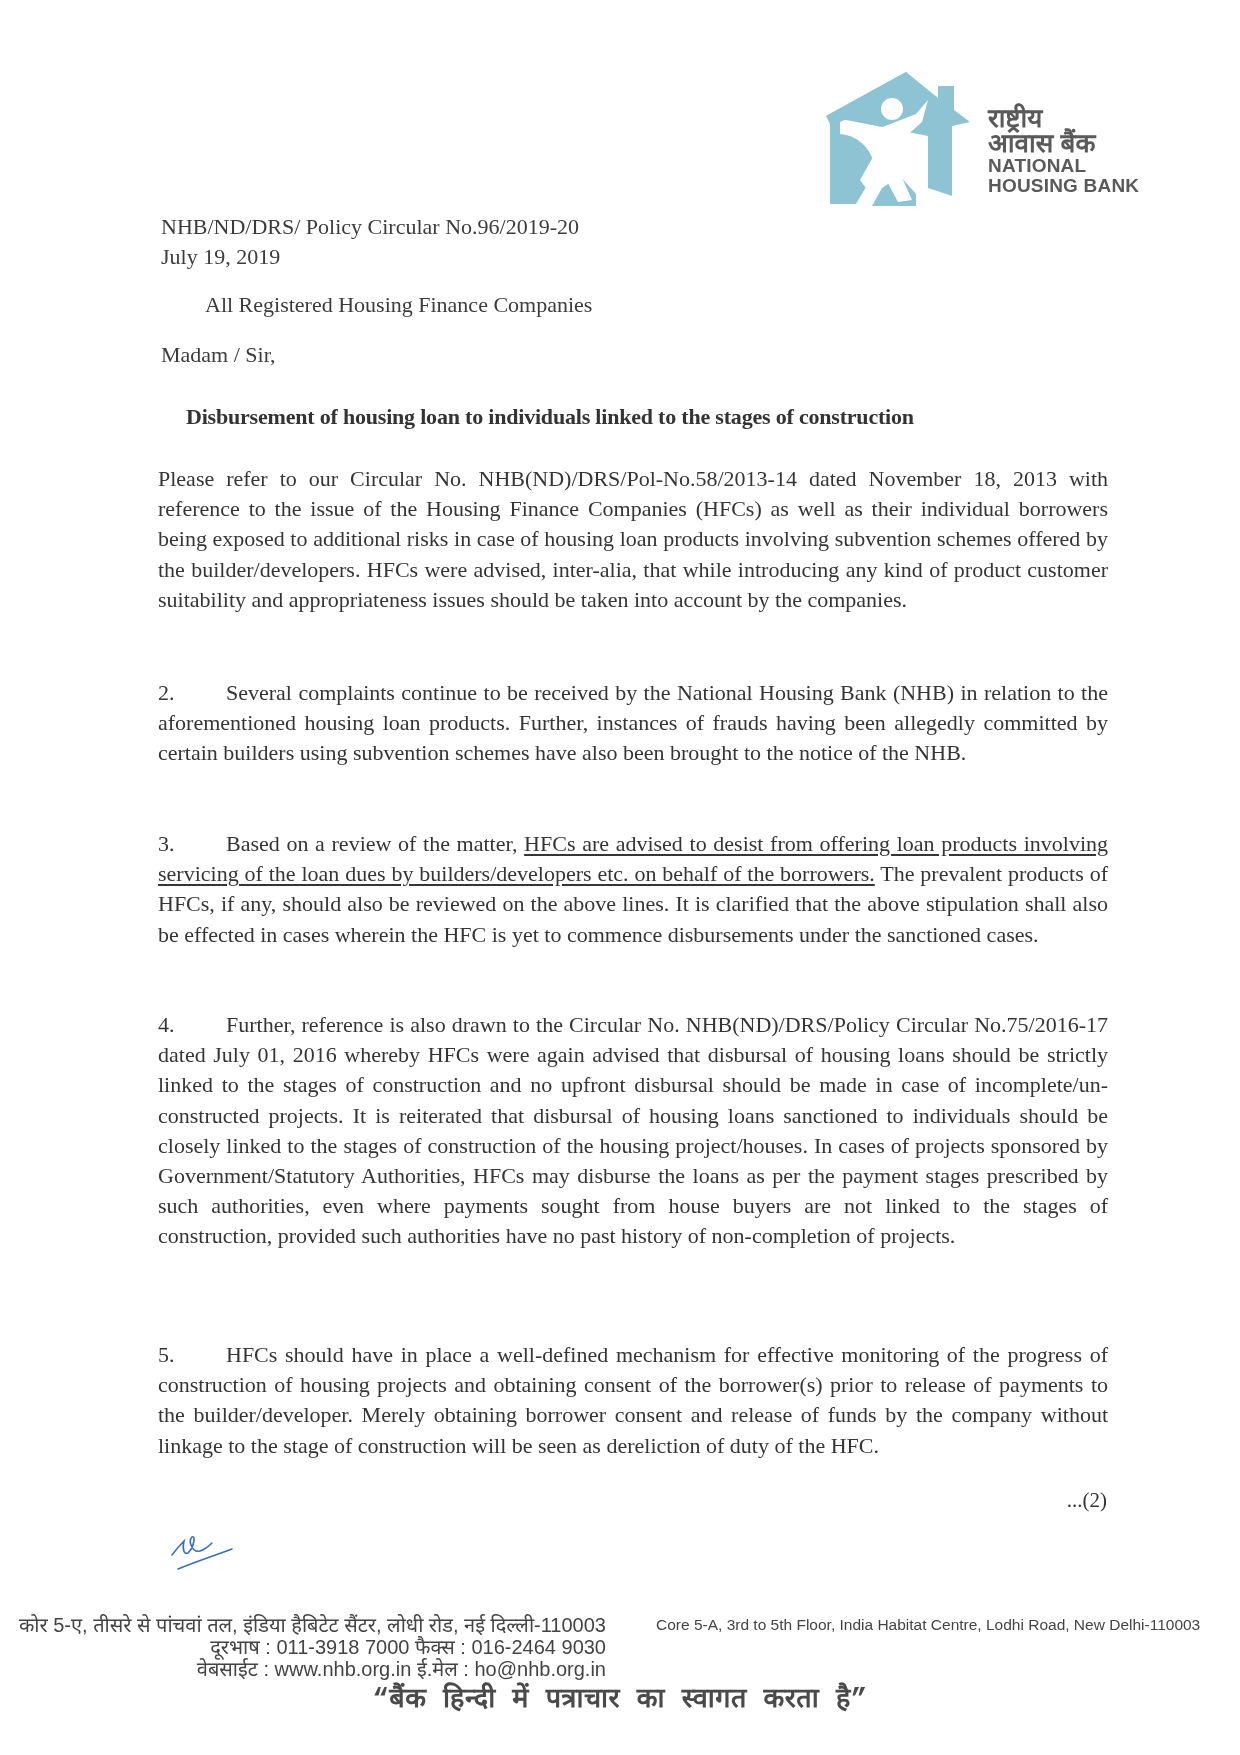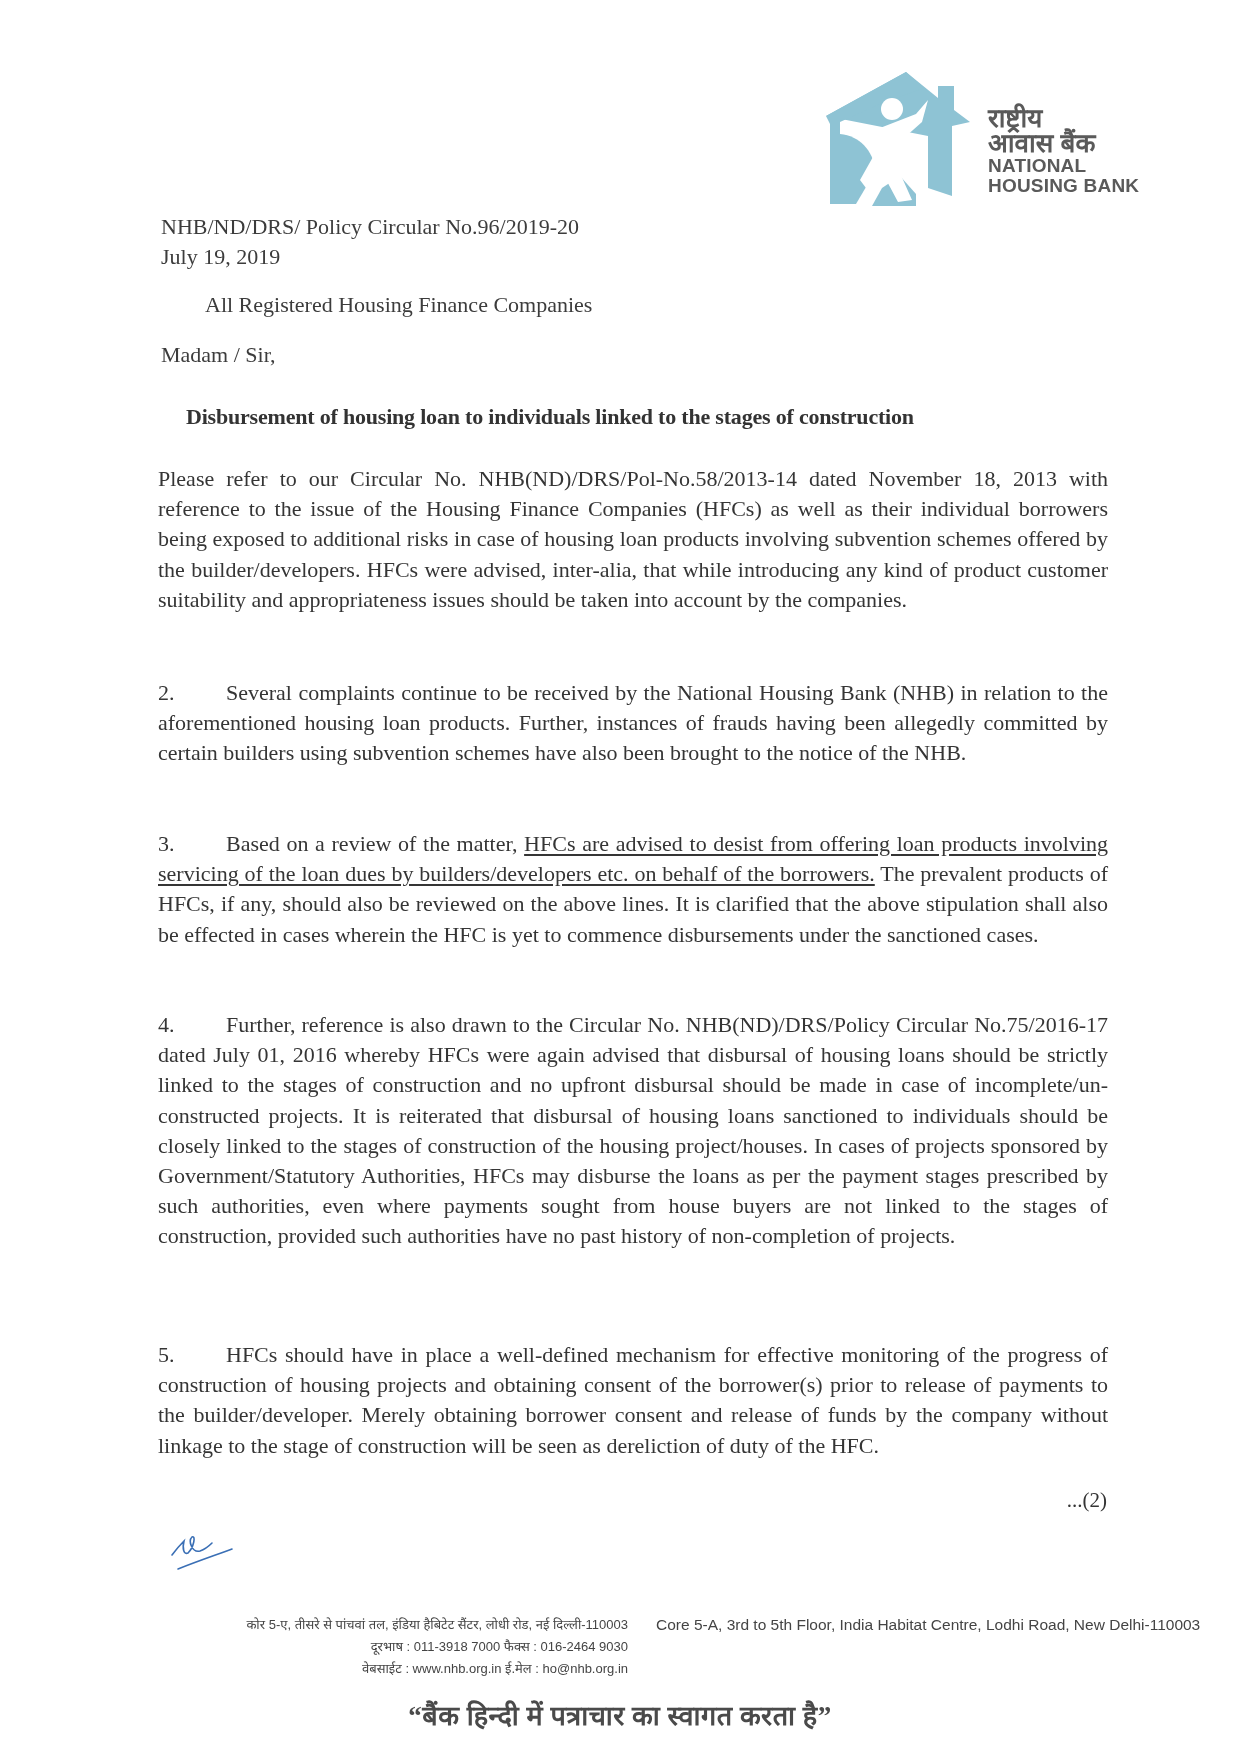--- a/index.html
+++ b/index.html
@@ -27,23 +27,23 @@
     .p2 { top: 678px; }
     .p3 { top: 829px; }
     .p4 { top: 1010px; }
     .p5 { top: 1340px; }
     .u { text-decoration: underline; text-underline-offset: 3px; }
 
     .cont { position: absolute; right: 133px; top: 1488px; font-size: 21px; color: #353535; }
 
     .signature { position: absolute; left: 168px; top: 1525px; width: 100px; height: 50px; }
 
-    .footer-hi { position: absolute; right: 612px; top: 1614px; text-align: right; font-family: "Liberation Sans", sans-serif; font-size: 13px; line-height: 22px; color: #444; }
+    .footer-hi { position: absolute; right: 634px; top: 1614px; text-align: right; font-family: "Liberation Sans", sans-serif; font-size: 20px; line-height: 22px; color: #444; }
     .footer-en { position: absolute; left: 656px; top: 1614px; font-family: "Liberation Sans", sans-serif; font-size: 15.5px; line-height: 22px; color: #444; }
-    .motto { position: absolute; left: 0; width: 1240px; top: 1678px; text-align: center; font-family: Liberation Serif, serif; font-size: 27px; font-weight: bold; color: #4a4a4a; letter-spacing: 0.5px; margin-top: 18px; }
+    .motto { position: absolute; left: 0; width: 1240px; top: 1678px; text-align: center; font-family: Liberation Mono, monospace; font-size: 27px; font-weight: bold; color: #4a4a4a; letter-spacing: 0.5px; }
   </style>
 </head>
 <body>
 
 <div class="page">
 
   <div class="logo">
     <svg width="160" height="150" viewBox="0 0 160 150">
 
       <path d="M6 52 L86 8 L118 34 L118 22 L134 22 L134 46 L150 58 L132 62 L132 132 L108 124 L108 72 Z" fill="#8ec3d4"></path>

